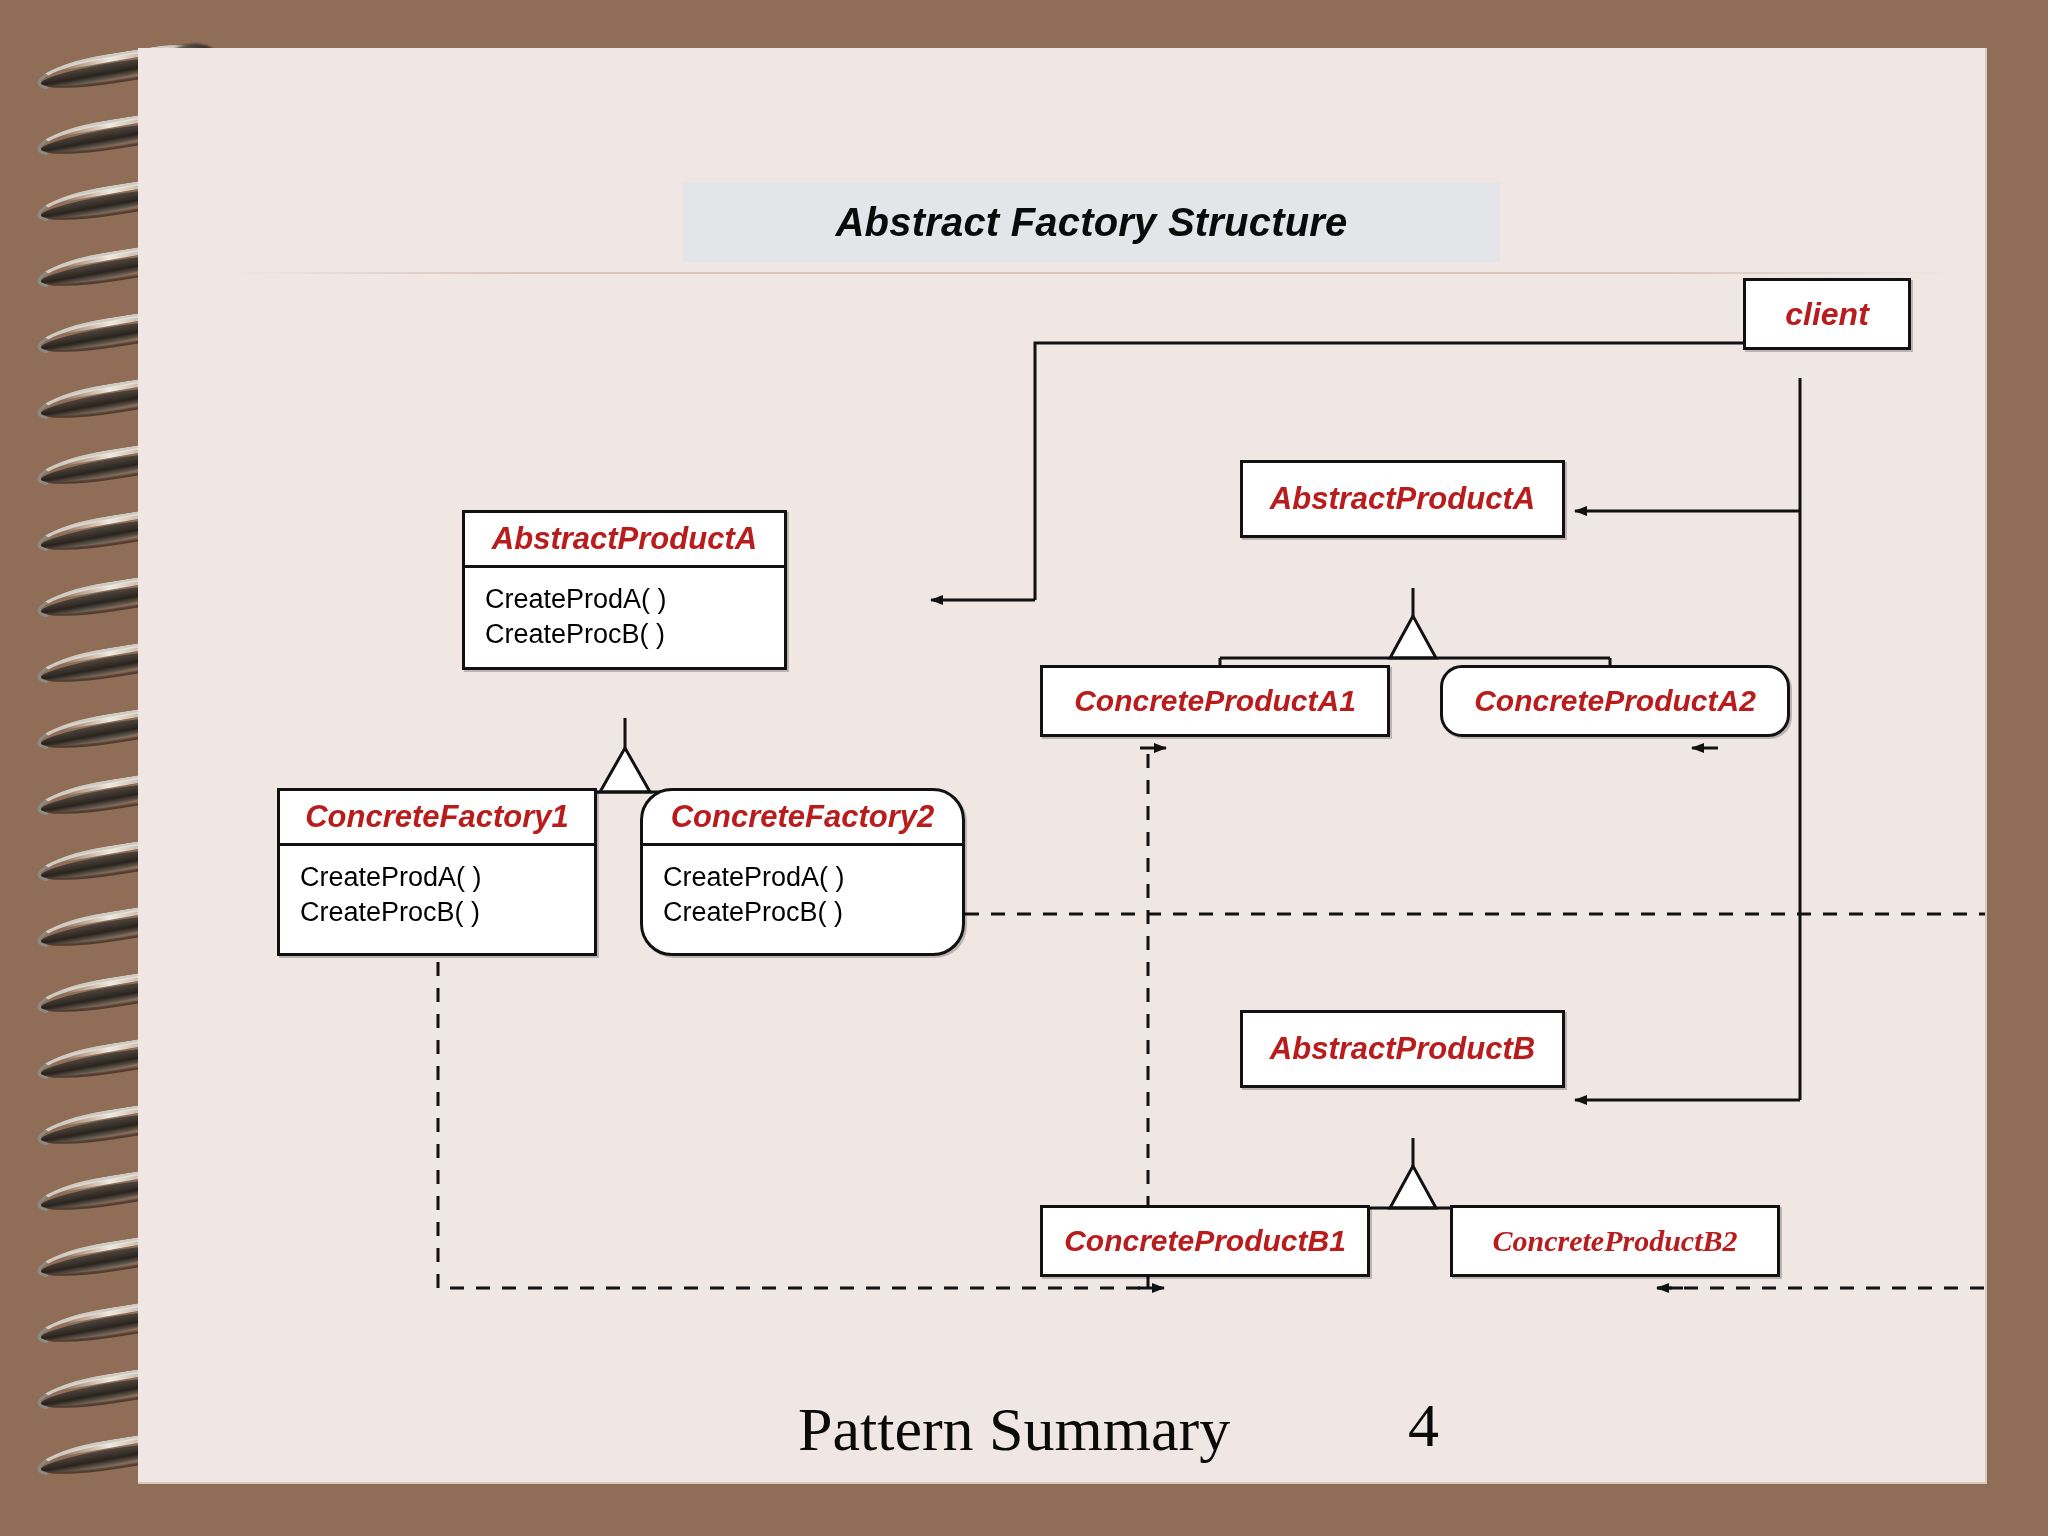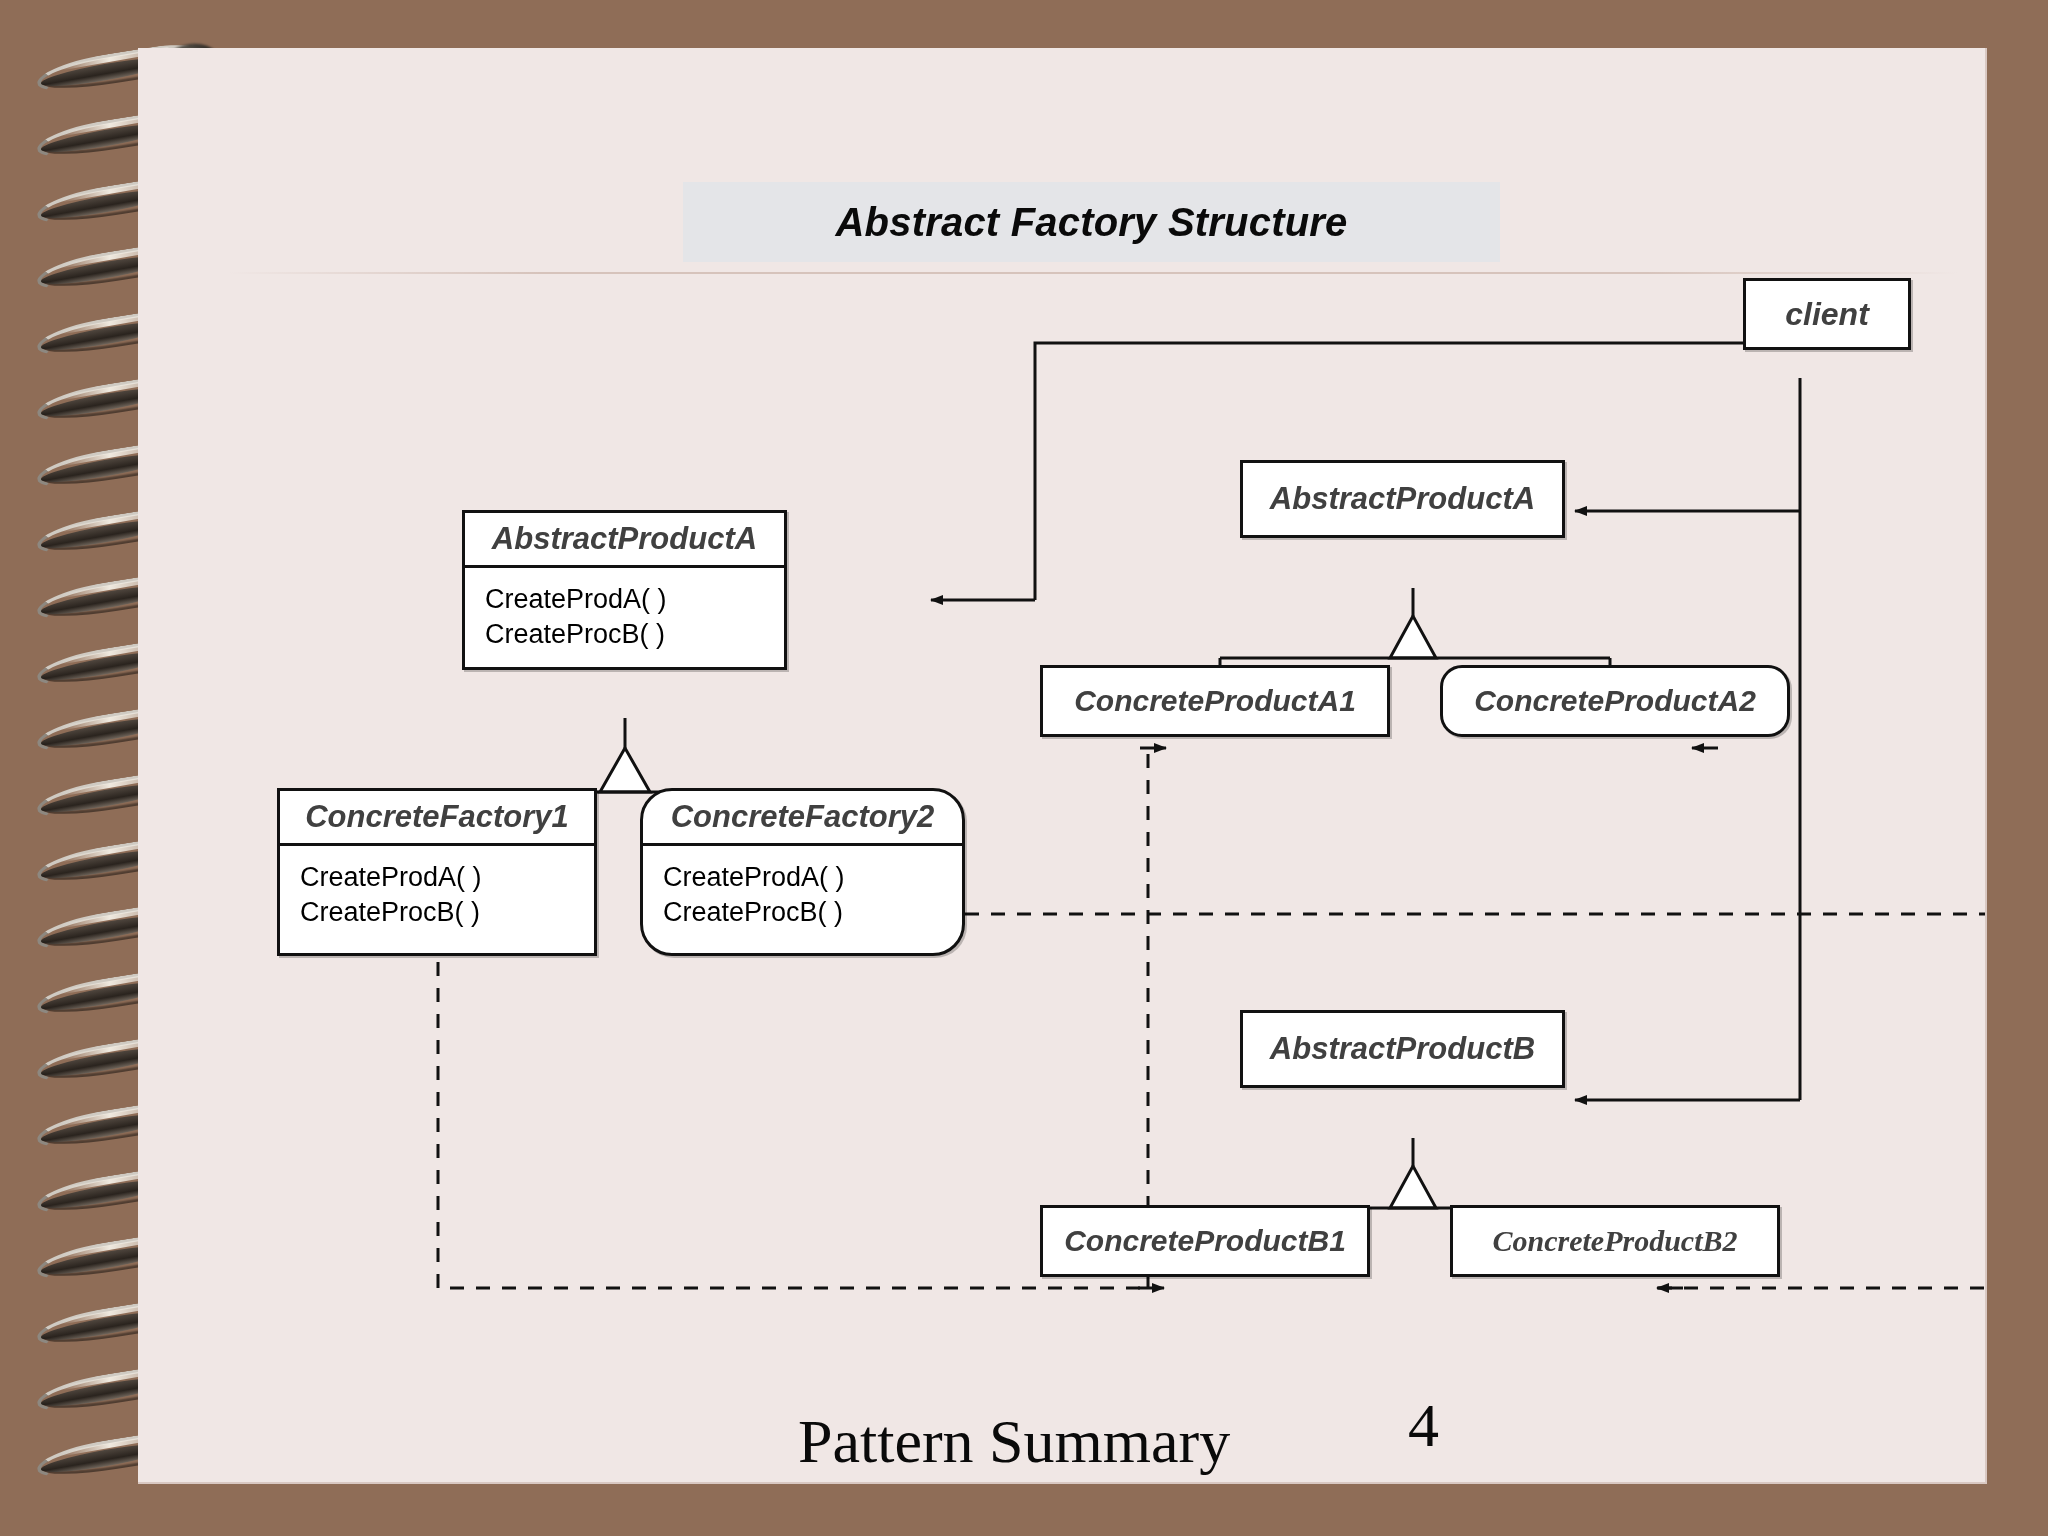--- a/index.html
+++ b/index.html
@@ -72,39 +72,39 @@
   }
 
   
   .diagram{position:absolute;left:138px;top:48px;width:1847px;height:1434px;}
 
   
   .node{position:absolute;background:#ffffff;border:3px solid #111111;box-sizing:border-box;
         box-shadow:2px 2px 0 rgba(0,0,0,.22);}
   .node .hdr{
     display:flex;align-items:center;justify-content:center;
-    font-weight:bold;font-style:italic;color:#404040;white-space:nowrap;
+    font-weight:bold;font-style:italic;color:#b91c1c;white-space:nowrap;
   }
   .node.sect .hdr{border-bottom:3px solid #111;}
   .node .ops{padding:14px 0 0 20px;font-size:27px;line-height:1.28;color:#000;}
   .node .ops div{white-space:nowrap;}
   .corner{
     position:absolute;left:0;top:0;width:30px;height:30px;overflow:hidden;pointer-events:none;
   }
   .corner:after{
     content:"";position:absolute;left:-13px;top:-13px;width:44px;height:44px;
     border-bottom:2.5px solid #111;transform:rotate(45deg);
   }
 
   
   .footer{
     position:absolute;left:138px;top:1390px;width:1847px;height:90px;
     font-family:"Liberation Serif", serif;color:#0a0a0a;
   }
-  .footer .ft-title{position:absolute;left:660px;top:16px;font-size:62px;}
+  .footer .ft-title{position:absolute;left:660px;top:4px;font-size:62px;}
   .footer .ft-page{position:absolute;left:1270px;top:0;font-size:62px;}
 </style>
 </head>
 <body>
 
 <div id="stage">
 
   <div class="binding">
     <div class="coil" style="top:38px">
         <div class="wire"></div>

